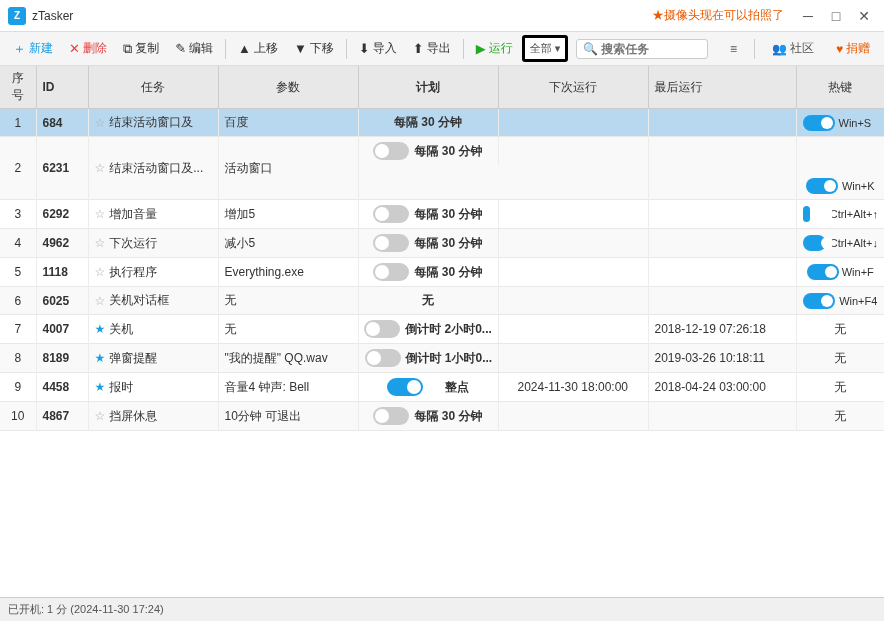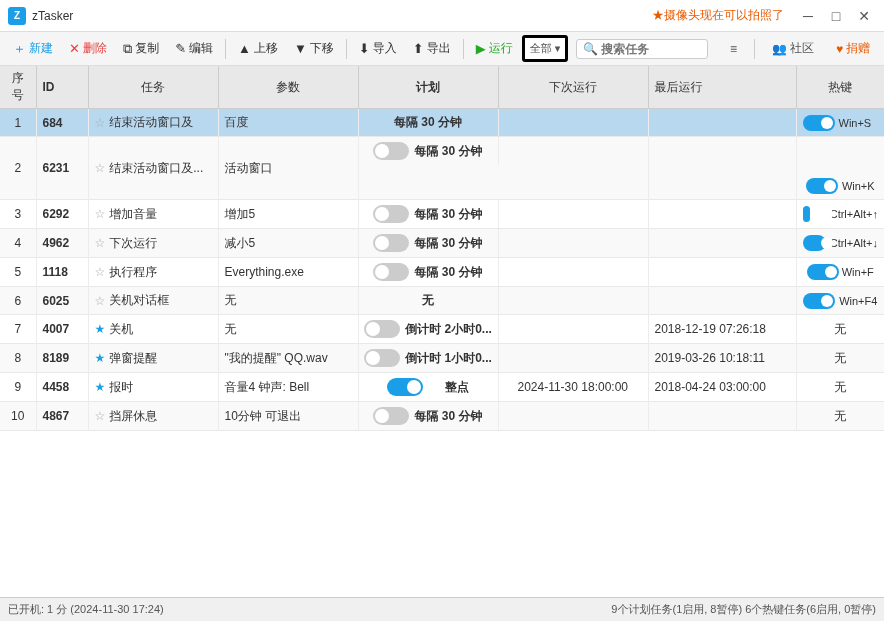--- a/index.html
+++ b/index.html
@@ -488,21 +488,21 @@
         <tr>
           <td class="col-seq">8</td>
           <td class="col-id">8189</td>
           <td class="col-task">
             <div class="task-name-wrap">
               <span class="star-icon active" style="color: rgb(26, 158, 232);">★</span>
               <span>弹窗提醒</span>
             </div>
           </td>
           <td class="col-param">"我的提醒" QQ.wav</td>
-          <td class="col-plan" style="display: flex; align-items: center; justify-content: center; gap: 5px;">
+          <td class="col-plan" style="display: flex; align-items: center; gap: 5px;">
             <div class="toggle"></div>
             <span>倒计时 1小时0...</span>
           </td>
           <td class="col-next"></td>
           <td class="col-last">2019-03-26 10:18:11</td>
           <td class="col-hotkey">无</td>
         </tr>
         <tr>
           <td class="col-seq">9</td>
           <td class="col-id">4458</td>
@@ -538,14 +538,13 @@
           <td class="col-next"></td>
           <td class="col-last"></td>
           <td class="col-hotkey">无</td>
         </tr>
       </tbody>
   </table>
 </div>
 
 <div class="status-bar">
   <span class="status-left">已开机: 1 分 (2024-11-30 17:24)</span>
-  <span class="status-right">9个计划任务(1启用, 8暂停)  6个热键任务(6启用, 0暂停)</span>
 </div>
 
 </body></html>

